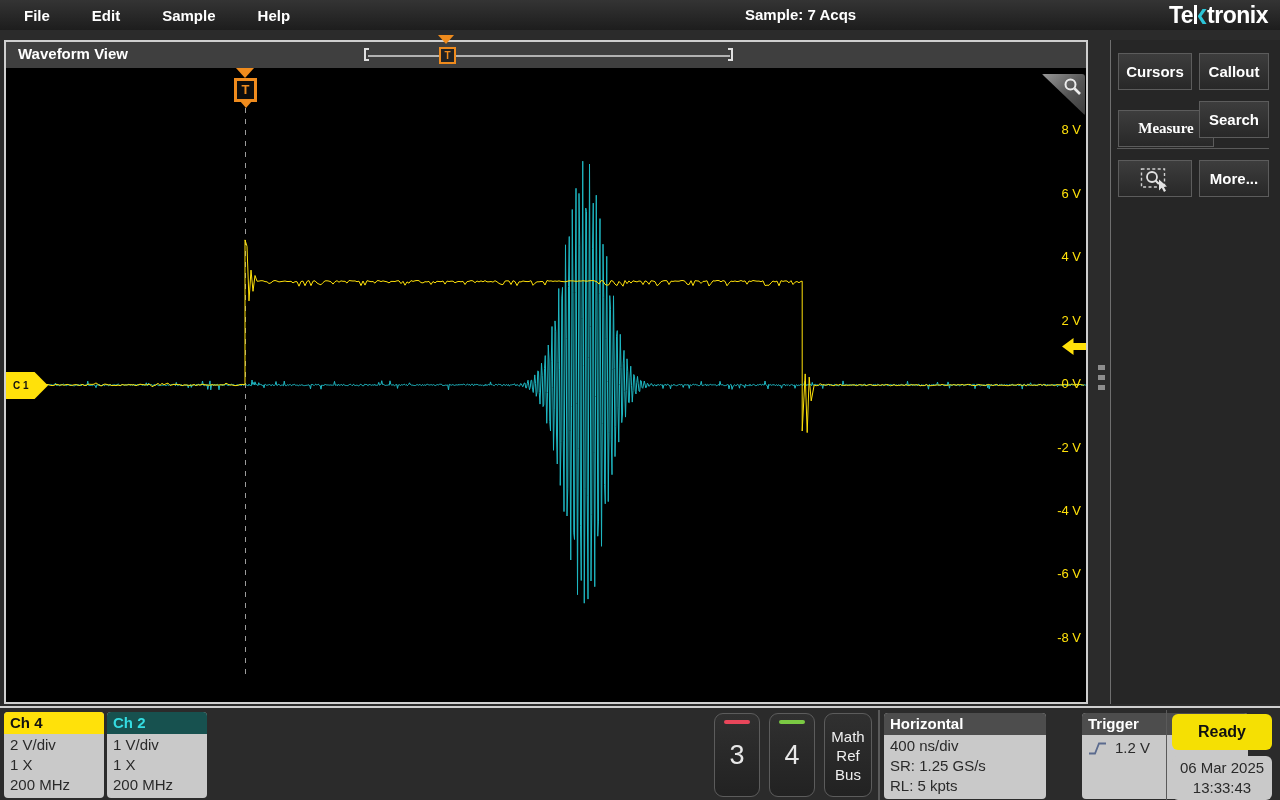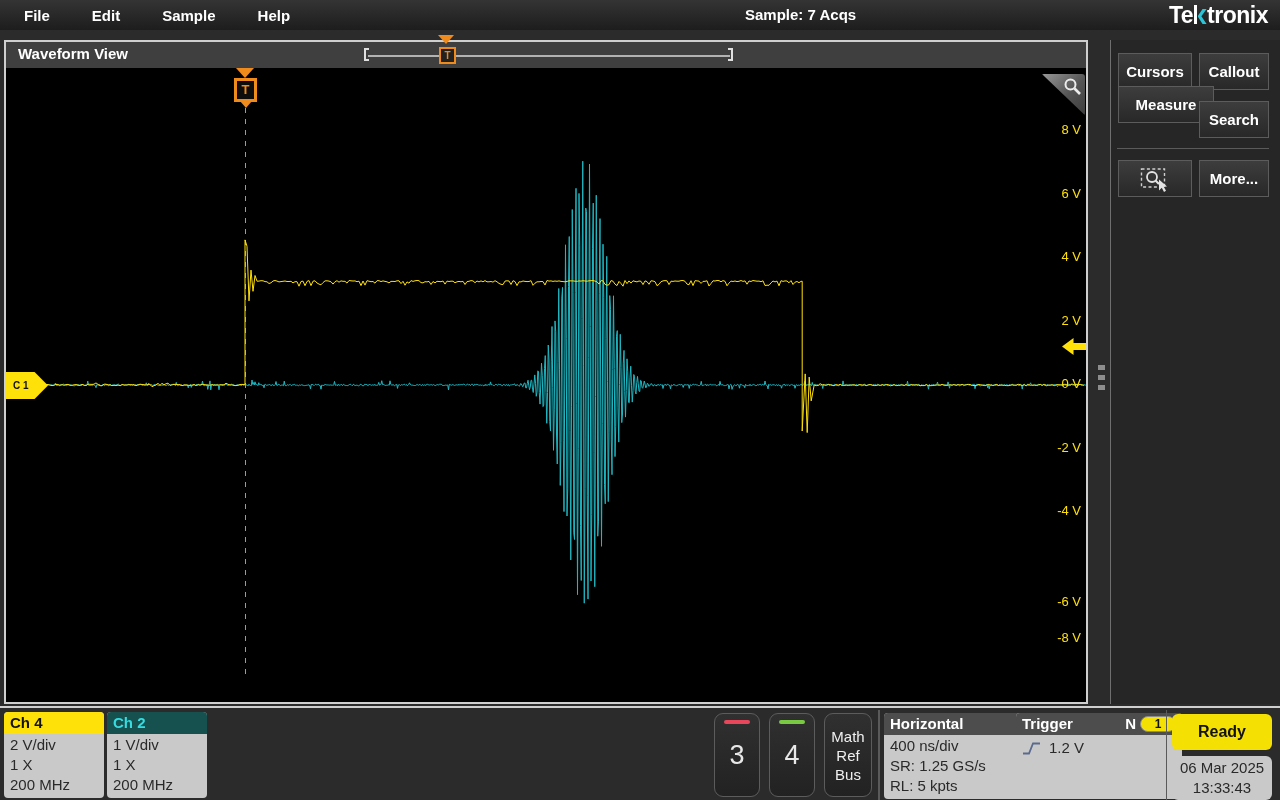--- a/index.html
+++ b/index.html
@@ -113,21 +113,21 @@
   #mathbtn{position:absolute;left:824px;top:5px;width:48px;height:84px;border-radius:9px;
     background:linear-gradient(#303030,#222);border:1px solid #5c5c5c;box-sizing:border-box;
     color:#f0f0f0;font-size:15px;text-align:center;display:flex;flex-direction:column;
     justify-content:center;line-height:19px;cursor:pointer;}
   .vsep{position:absolute;top:2px;width:2px;height:90px;background:#5a5a5a;}
   .info-panel{position:absolute;top:5px;height:86px;border-radius:4px;overflow:hidden;background:#c9c9c9;cursor:pointer;}
   .info-panel .hdr{height:22px;background:#4d4d4d;color:#fff;font-size:15px;font-weight:bold;
     padding-left:6px;line-height:22px;position:relative;}
   .info-panel .bd{padding:1px 0 0 6px;font-size:15px;color:#2a2a2a;line-height:20px;}
   #horiz-panel{left:884px;width:162px;}
-  #trig-panel{left:1016px;width:166px;}
+  #trig-panel{left:1082px;width:166px;}
   #trig-n{position:absolute;right:46px;top:0;font-weight:bold;color:#fff;}
   #trig-1{position:absolute;right:6px;top:3px;width:36px;height:16px;background:#f5e003;
     border:1px solid #8a8a8a;border-radius:8px;color:#111;font-size:12px;font-weight:bold;
     text-align:center;line-height:15px;box-sizing:border-box;}
   #trig-level-row{display:flex;align-items:center;gap:7px;padding-top:2px;}
   #ready-btn{position:absolute;left:1172px;top:6px;width:100px;height:36px;border-radius:6px;
     background:#f5e003;color:#111;font-size:16px;font-weight:bold;
     display:flex;align-items:center;justify-content:center;}
   #datetime{position:absolute;left:1172px;top:48px;width:100px;height:44px;border-radius:6px;
     background:#c9c9c9;color:#2a2a2a;font-size:15px;text-align:center;
@@ -170,21 +170,21 @@
     <div id="trig-box">T</div>
     <div id="trig-nub"></div>
 
     <div class="ylab" style="top:54px">8 V</div>
     <div class="ylab" style="top:117.5px">6 V</div>
     <div class="ylab" style="top:181px">4 V</div>
     <div class="ylab" style="top:244.5px">2 V</div>
     <div class="ylab" style="top:308px">0 V</div>
     <div class="ylab" style="top:371.5px">-2 V</div>
     <div class="ylab" style="top:435px">-4 V</div>
-    <div class="ylab" style="top:526px">-6 V</div>
+    <div class="ylab" style="top:498px">-6 V</div>
     <div class="ylab" style="top:562px">-8 V</div>
 
     <div id="c1-badge">C 1</div>
     <div id="trig-arrow" style="top: 270px;"></div>
 
     <div id="corner-zoom">
       <svg width="19" height="19" viewBox="0 0 19 19">
         <circle cx="7.5" cy="7.5" r="5" fill="none" stroke="#ececec" stroke-width="2"></circle>
         <line x1="11.5" y1="11.5" x2="17" y2="17" stroke="#ececec" stroke-width="2.6"></line>
       </svg>
@@ -209,21 +209,21 @@
   <div id="grip">
       <span></span>
       <span></span>
       <span></span>
     </div>
 </div>
 
 <div id="sidebar">
   <div class="side-btn" style="left:7px;top:13px;width:74px;">Cursors</div>
   <div class="side-btn" style="left:88px;top:13px;width:70px;">Callout</div>
-  <div class="side-btn" style="left:7px;top:46px;width:96px;">Measure</div>
+  <div class="side-btn" style="left:7px;top:70px;width:96px;font-family:Liberation Serif, serif;">Measure</div>
   <div class="side-btn" style="left:88px;top:61px;width:70px;">Search</div>
   <div id="sb-divider"></div>
   <div class="side-btn" style="left:7px;top:120px;width:74px;">
     <svg width="30" height="26" viewBox="0 0 30 26">
       <rect x="1.5" y="3" width="23" height="18" fill="none" stroke="#cfcfcf" stroke-width="1.4" stroke-dasharray="3 2.4"></rect>
       <circle cx="12" cy="11" r="5" fill="none" stroke="#e3e3e3" stroke-width="1.8"></circle>
       <line x1="15.5" y1="14.5" x2="19" y2="18" stroke="#e3e3e3" stroke-width="2.2"></line>
       <polygon points="19,13.5 19,24.5 21.8,21.8 24,26 26,24.8 23.8,20.8 27,20.5" fill="#e3e3e3"></polygon>
     </svg>
   </div>

